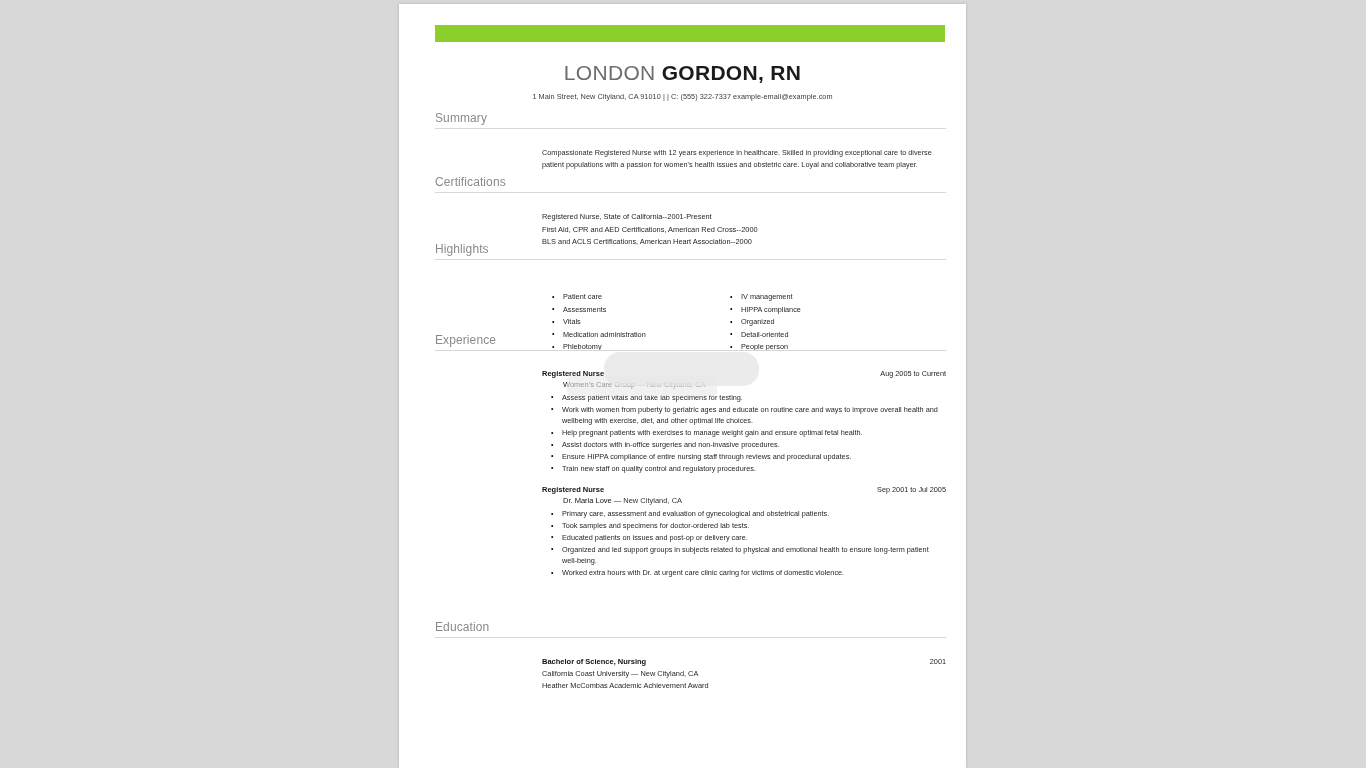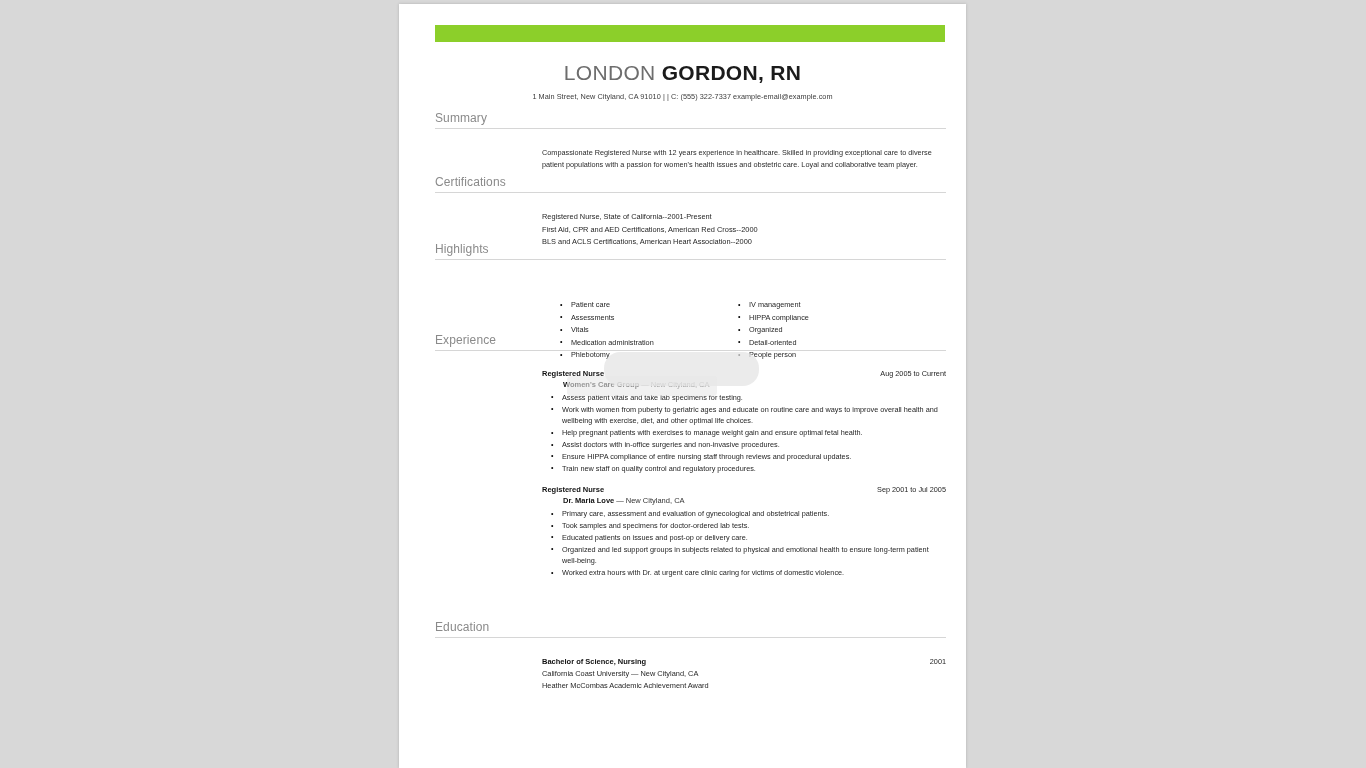--- a/index.html
+++ b/index.html
@@ -97,21 +97,21 @@
   }
   
   .hl-cols {
     display: flex;
     padding-top: 5px;
   }
   .hl-col {
     width: 178px;
   }
   .hl-col ul {
-    margin: 16px; padding: 0 0 0 13px;
+    margin: 8px; padding: 0 0 0 13px;
     list-style: none;
   }
   .hl-col li {
     position: relative;
     font-size: 7.3px;
     line-height: 1.73;
     color: #1f1f1f;
   }
   .hl-col li::before {
     content: "\2022";
@@ -136,21 +136,21 @@
     font-size: 7.3px;
     font-weight: 400;
     color: #1f1f1f;
     white-space: nowrap;
   }
   .job-company {
     font-size: 7.5px;
     line-height: 1.45;
     color: #111;
   }
-  .job-company .co { font-weight: 700; padding-left: 21px; }
+  .job-company .co { font-weight: 400; padding-left: 21px; }
   .job-company .dash { font-weight: 400; color: #333; padding: 0 2px; }
   .job-company .loc { font-weight: 400; color: #333; }
   .job ul {
     margin: 1px 0 0 0;
     padding: 0 0 0 20px;
     list-style: none;
   }
   .job li {
     position: relative;
     font-size: 7.3px;

